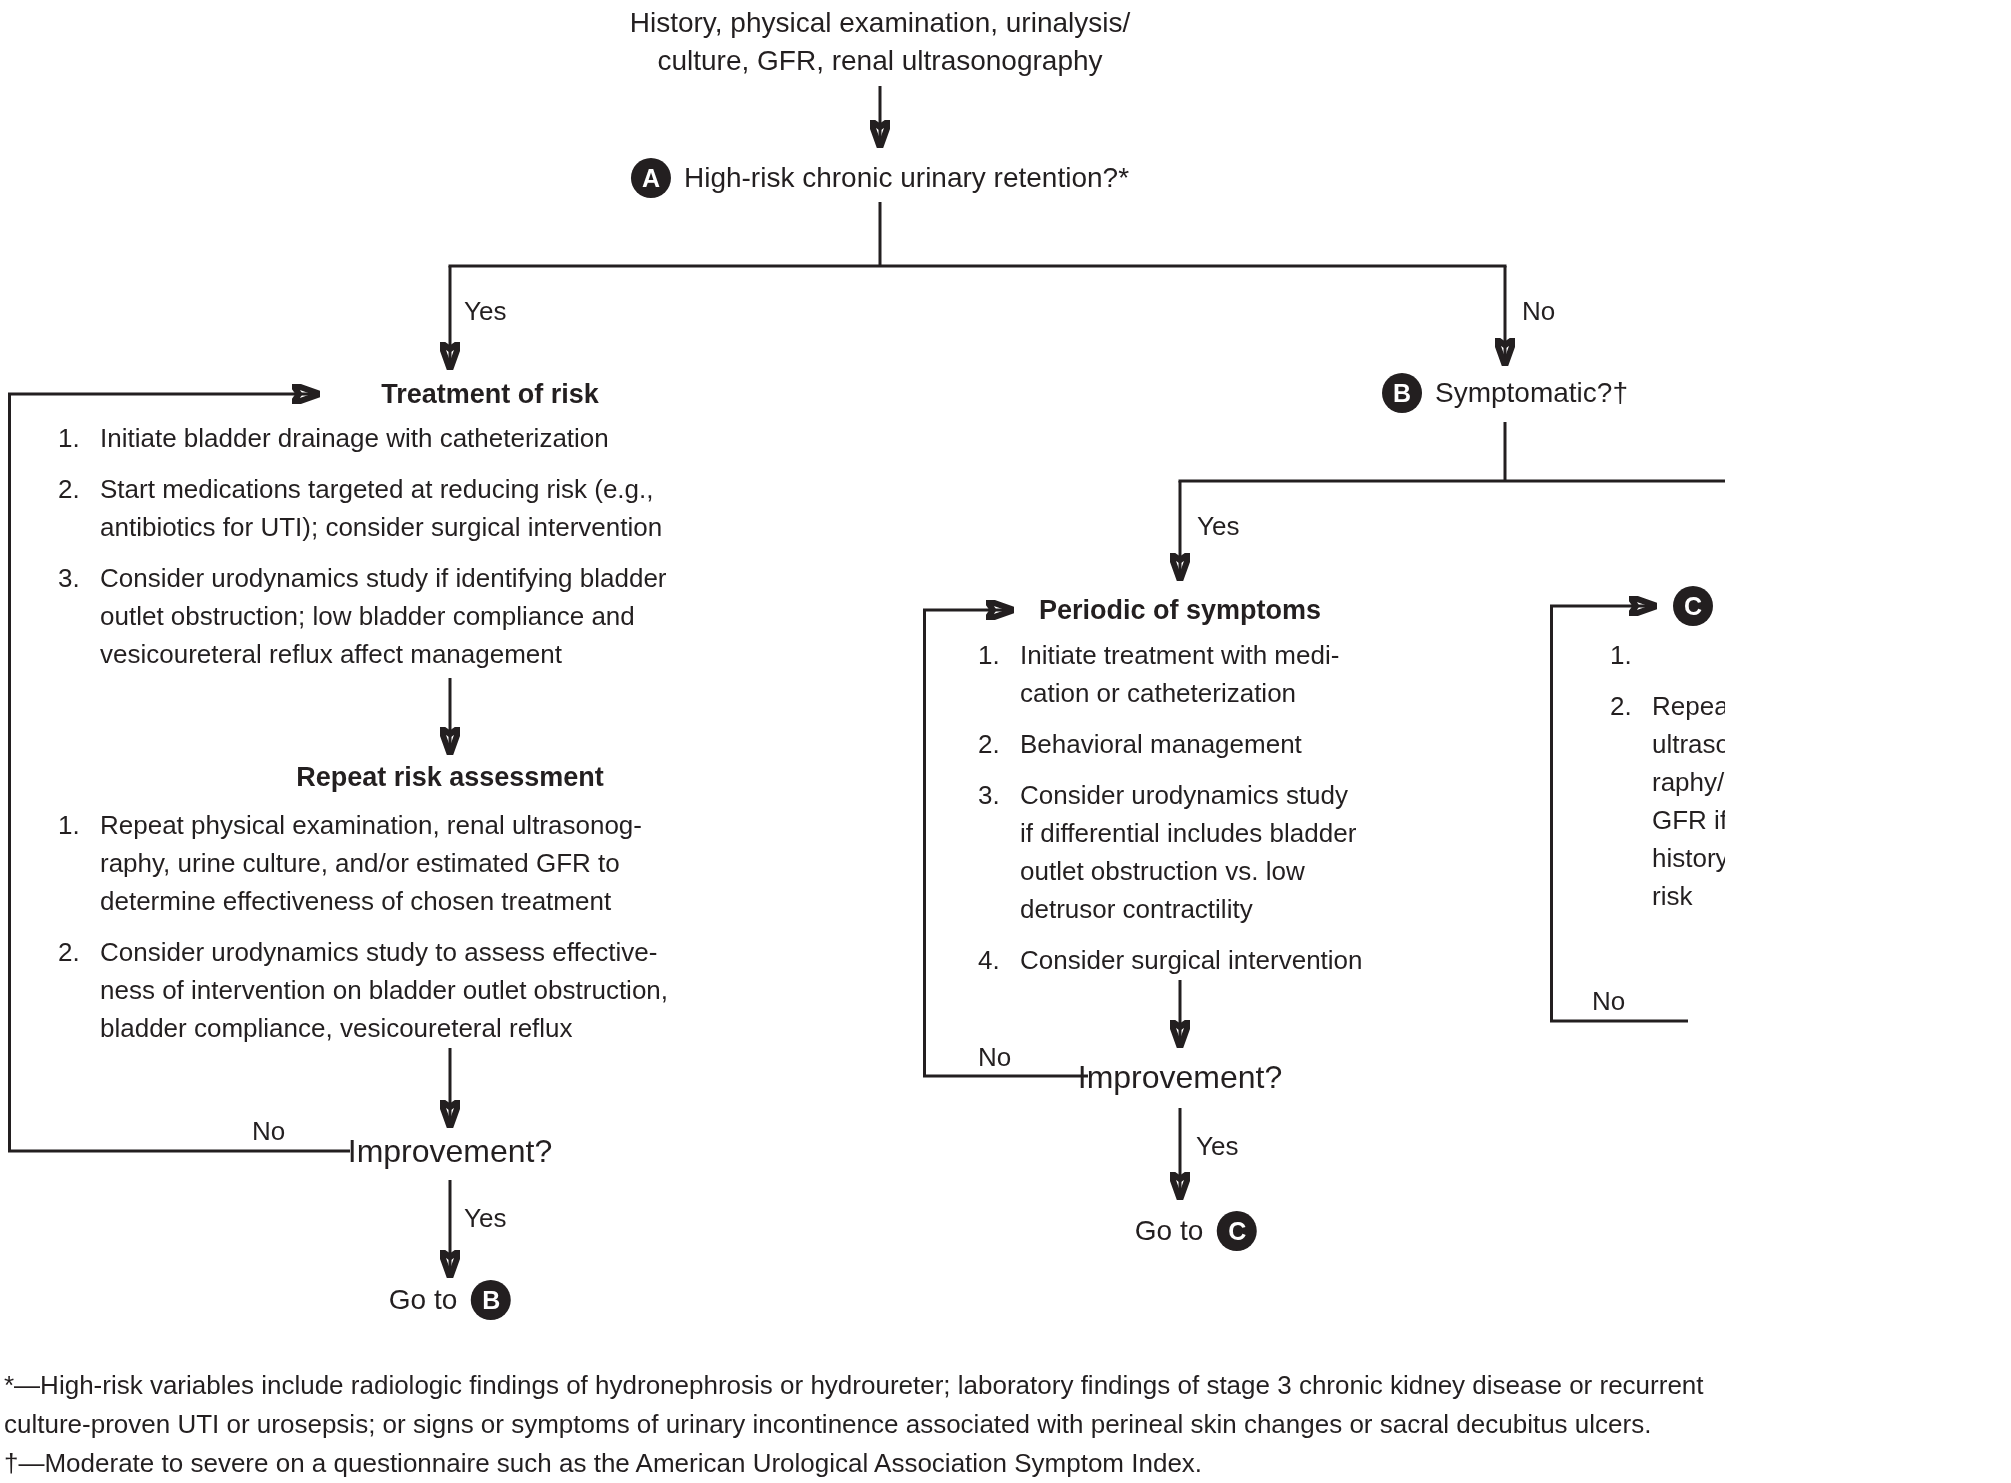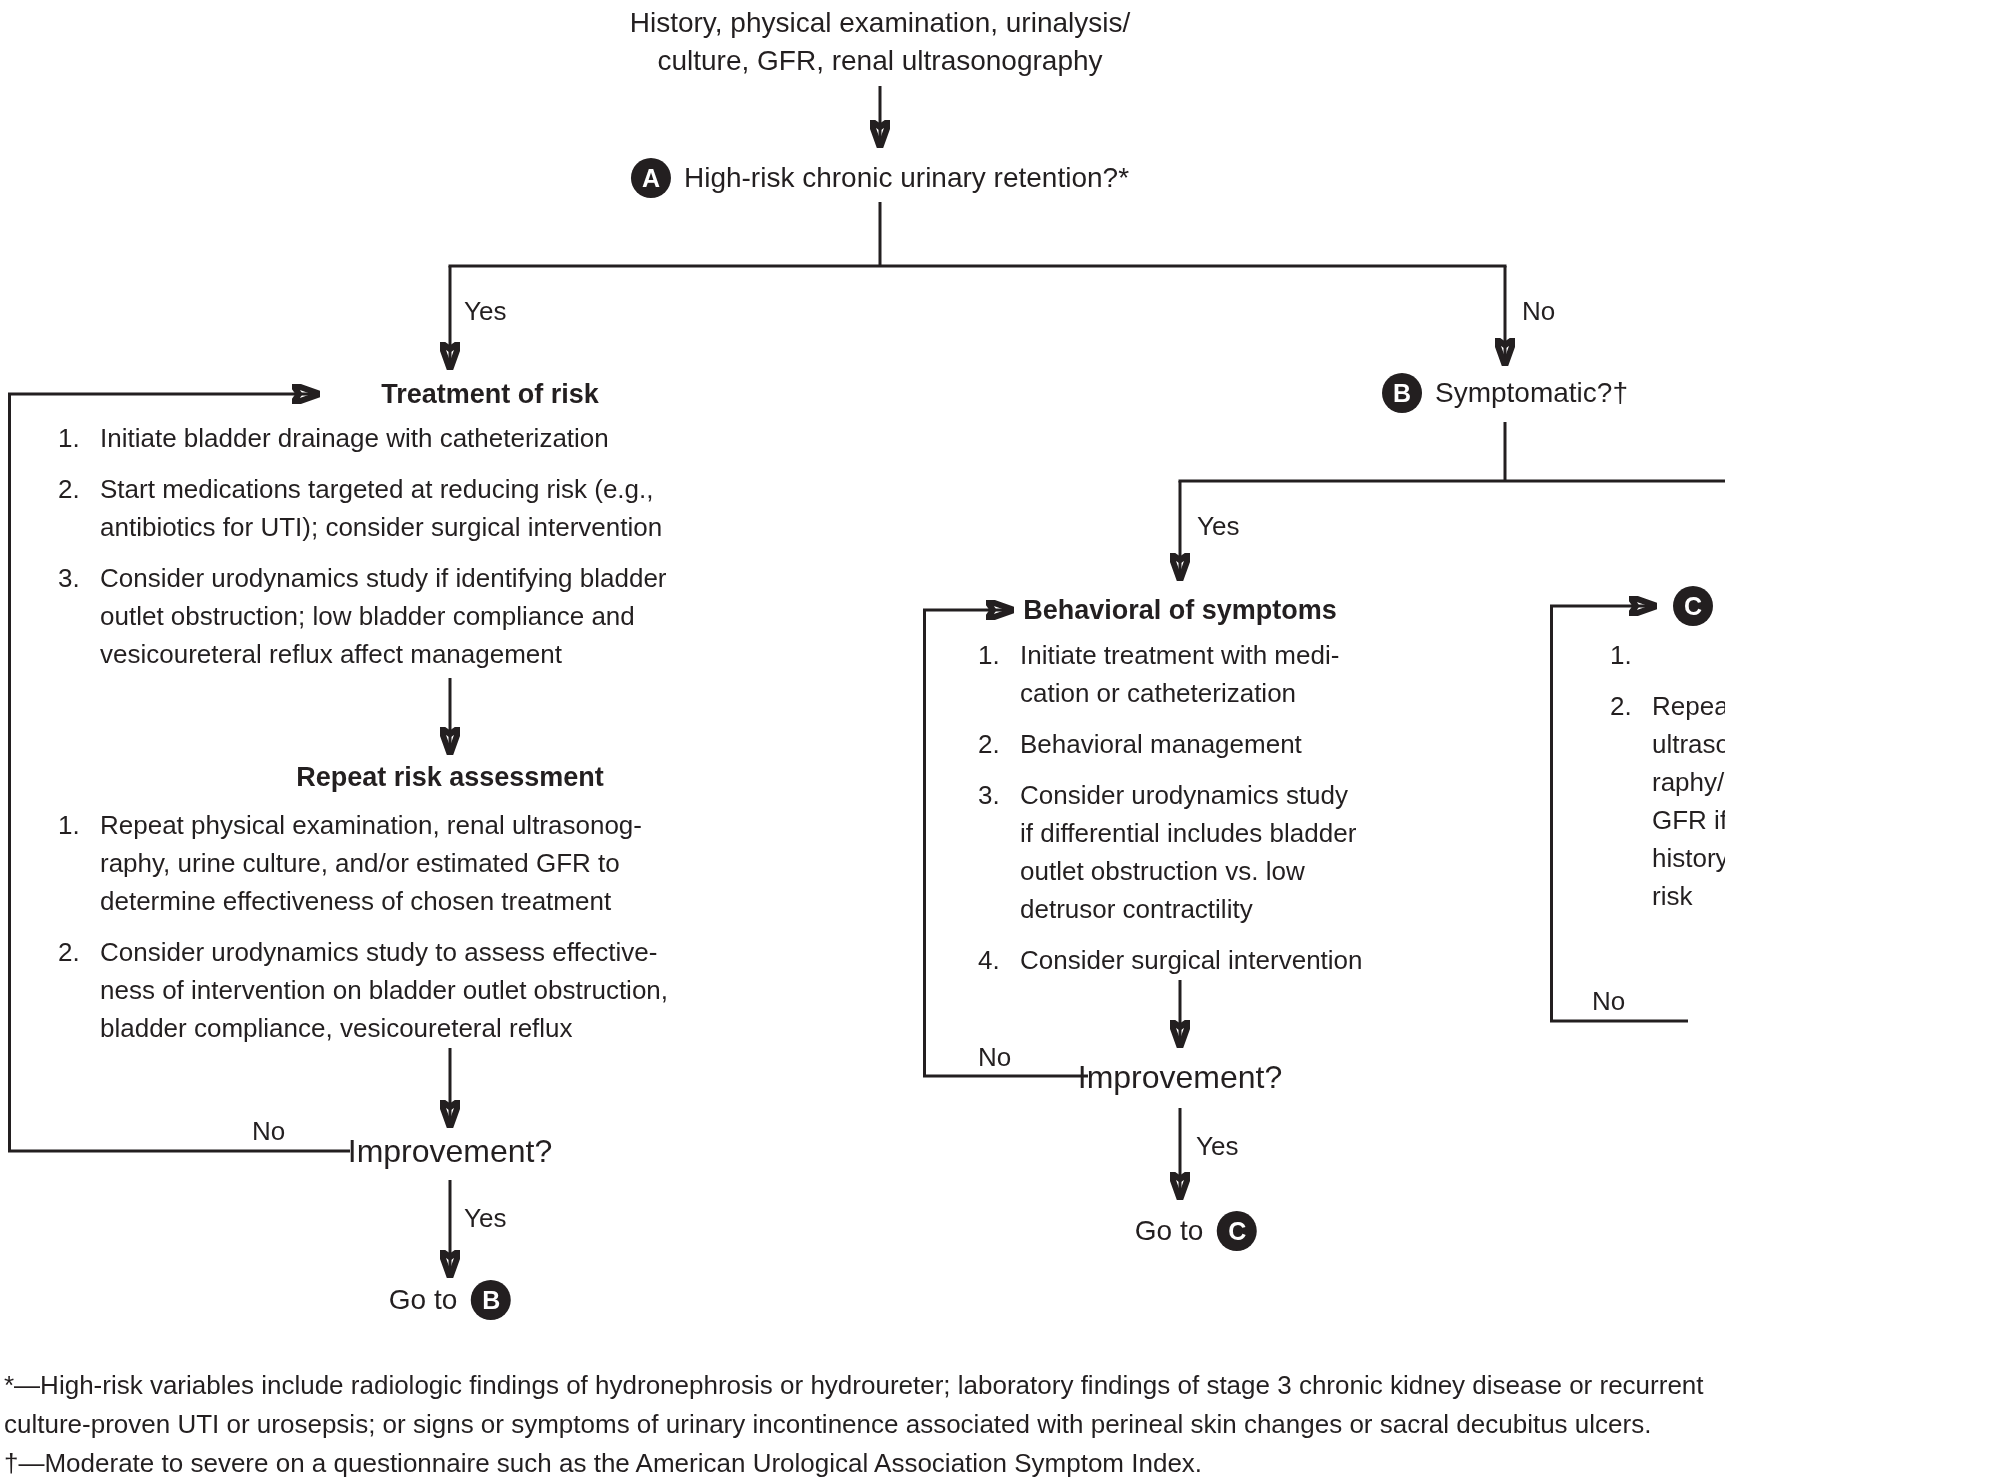--- a/index.html
+++ b/index.html
@@ -128,21 +128,21 @@
   </div>
 
   <div class="abs ctr node-row" style="left:1505px;top:373px;">
     <span class="badge">B</span>
     <span class="nlabel">Symptomatic?†</span>
   </div>
 
   <div class="abs lbl" style="left:1197px;top:507px;">Yes</div>
   <div class="abs lbl" style="left:1831px;top:507px;">No</div>
 
-  <div class="abs ctr hd" style="left:1180px;top:591px;">Behavioral of symptoms</div>
+  <div class="abs ctr hd" style="left:1180px;top:591px;">Periodic of symptoms</div>
 
   <div class="list" style="left:978px;top:636px;">
     <div class="item">
       <span class="num">1.</span>
       <span class="txt">Initiate treatment with medi-
 cation or catheterization</span>
     </div>
     <div class="item">
       <span class="num">2.</span>
       <span class="txt">Behavioral management</span>

